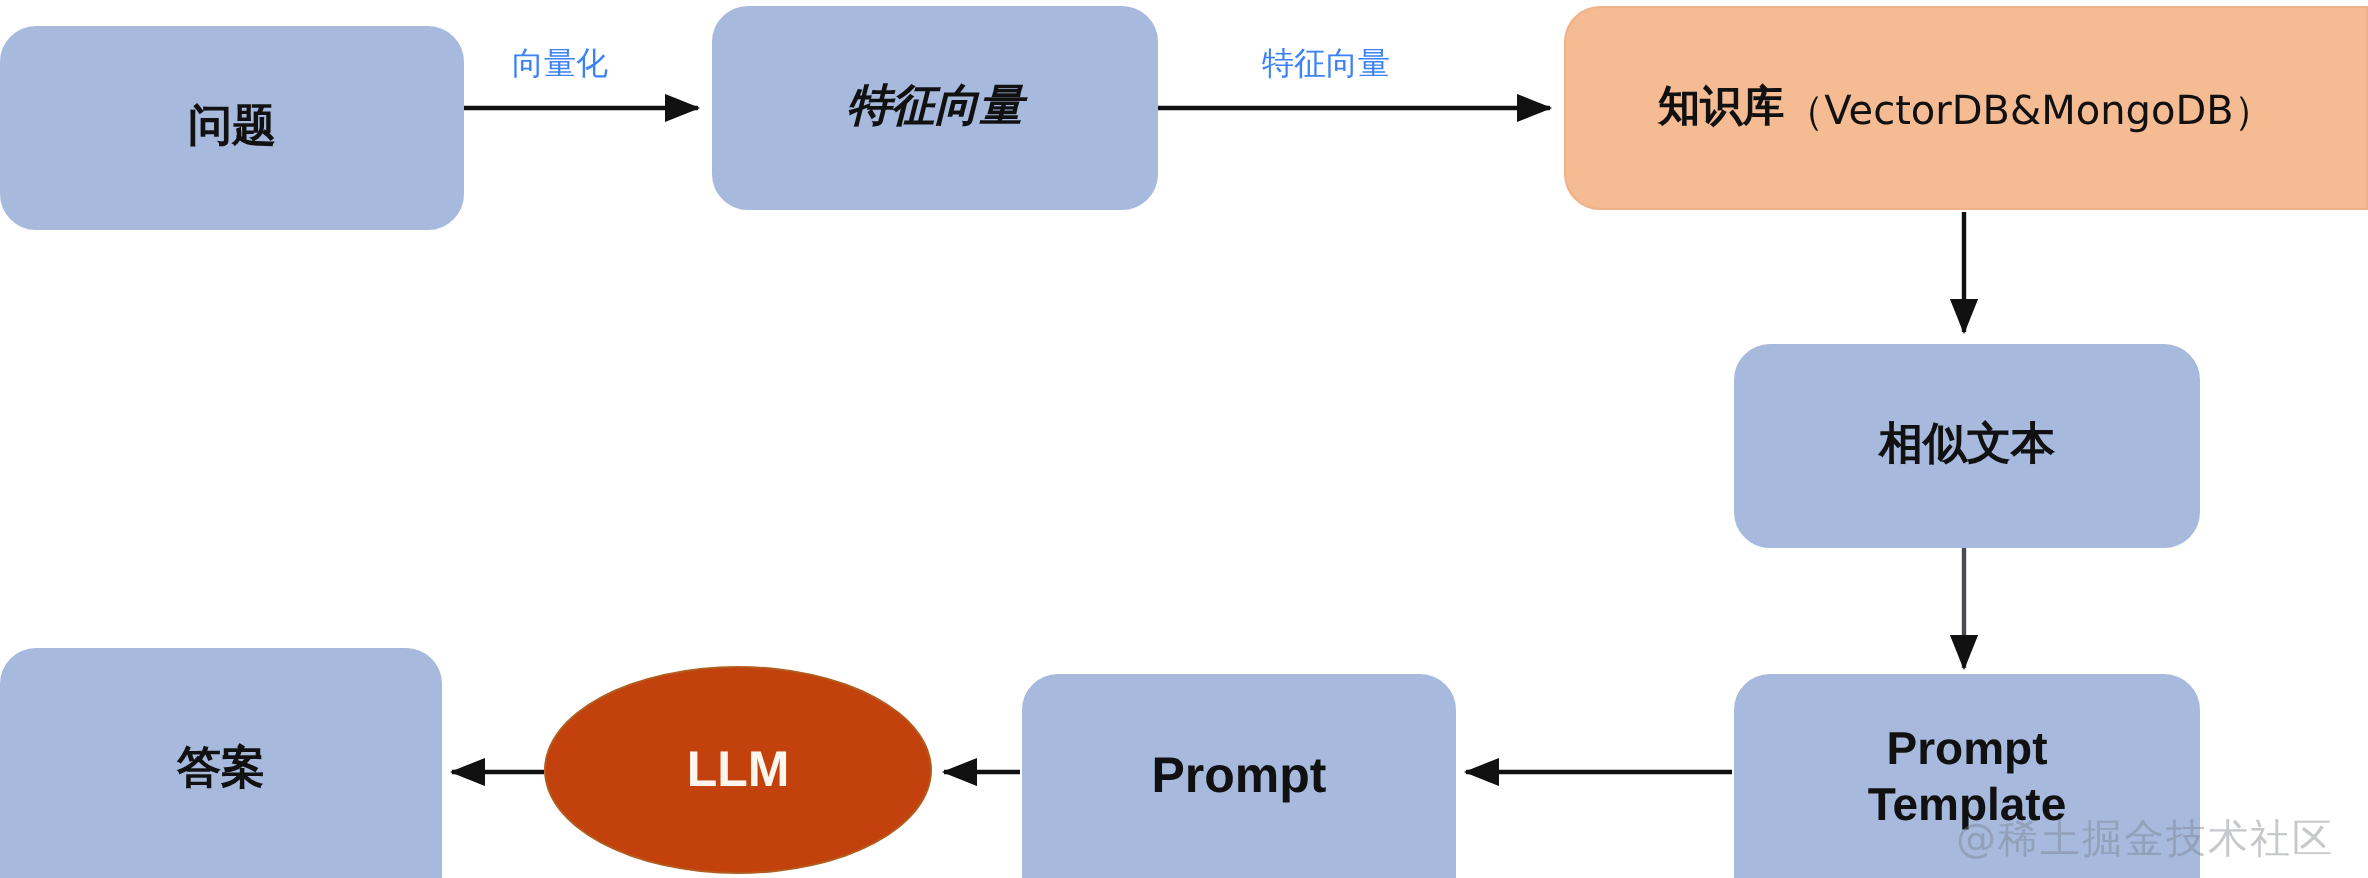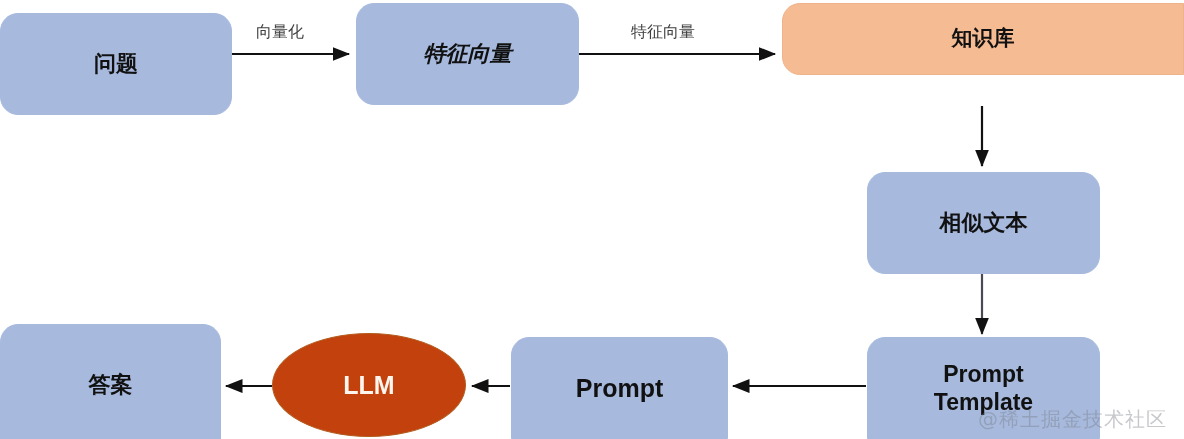--- a/index.html
+++ b/index.html
@@ -55,21 +55,21 @@
     font-weight: 700;
   }
   .latin {
     font-family: "Liberation Sans", sans-serif;
     font-weight: 700;
   }
   .edge-label {
     position: absolute;
     font-family: "DejaVu Sans", "Liberation Sans", sans-serif;
     font-size: 16px;
-    color: #404040;
+    color: #3b82f6;
     white-space: nowrap;
   }
   svg.edges {
     position: absolute;
     left: 0;
     top: 0;
     width: 1184px;
     height: 439px;
     pointer-events: none;
   }
@@ -129,22 +129,23 @@
   </div>
 
   <div class="edge-label" style="left:256px; top:22px;">向量化</div>
 
   <div class="node rect blue" style="left:356px; top:3px; width:223px; height:102px;">
     <span class="node-label cjk" style="font-size:22px;font-style:italic;">特征向量</span>
   </div>
 
   <div class="edge-label" style="left:631px; top:22px;">特征向量</div>
 
-  <div class="node rect peach" style="left:782px; top:3px; width:402px; height:72px; border-radius:18px 0 0 18px;">
+  <div class="node rect peach" style="left:782px; top:3px; width:402px; height:102px; border-radius:18px 0 0 18px;">
     <span class="node-label cjk" style="font-size:21px;">知识库</span>
+    <span class="node-label cjk" style="font-size:20px; font-weight:400; margin-top:2px;">（VectorDB&amp;MongoDB）</span>
   </div>
 
   <div class="node rect blue" style="left:867px; top:172px; width:233px; height:102px;">
     <span class="node-label cjk" style="font-size:22px;">相似文本</span>
   </div>
 
   <div class="node rect blue" style="left:0px; top:324px; width:221px; height:122px; border-radius:18px 18px 0 0;">
     <span class="node-label cjk" style="font-size:22px;">答案</span>
   </div>
 

